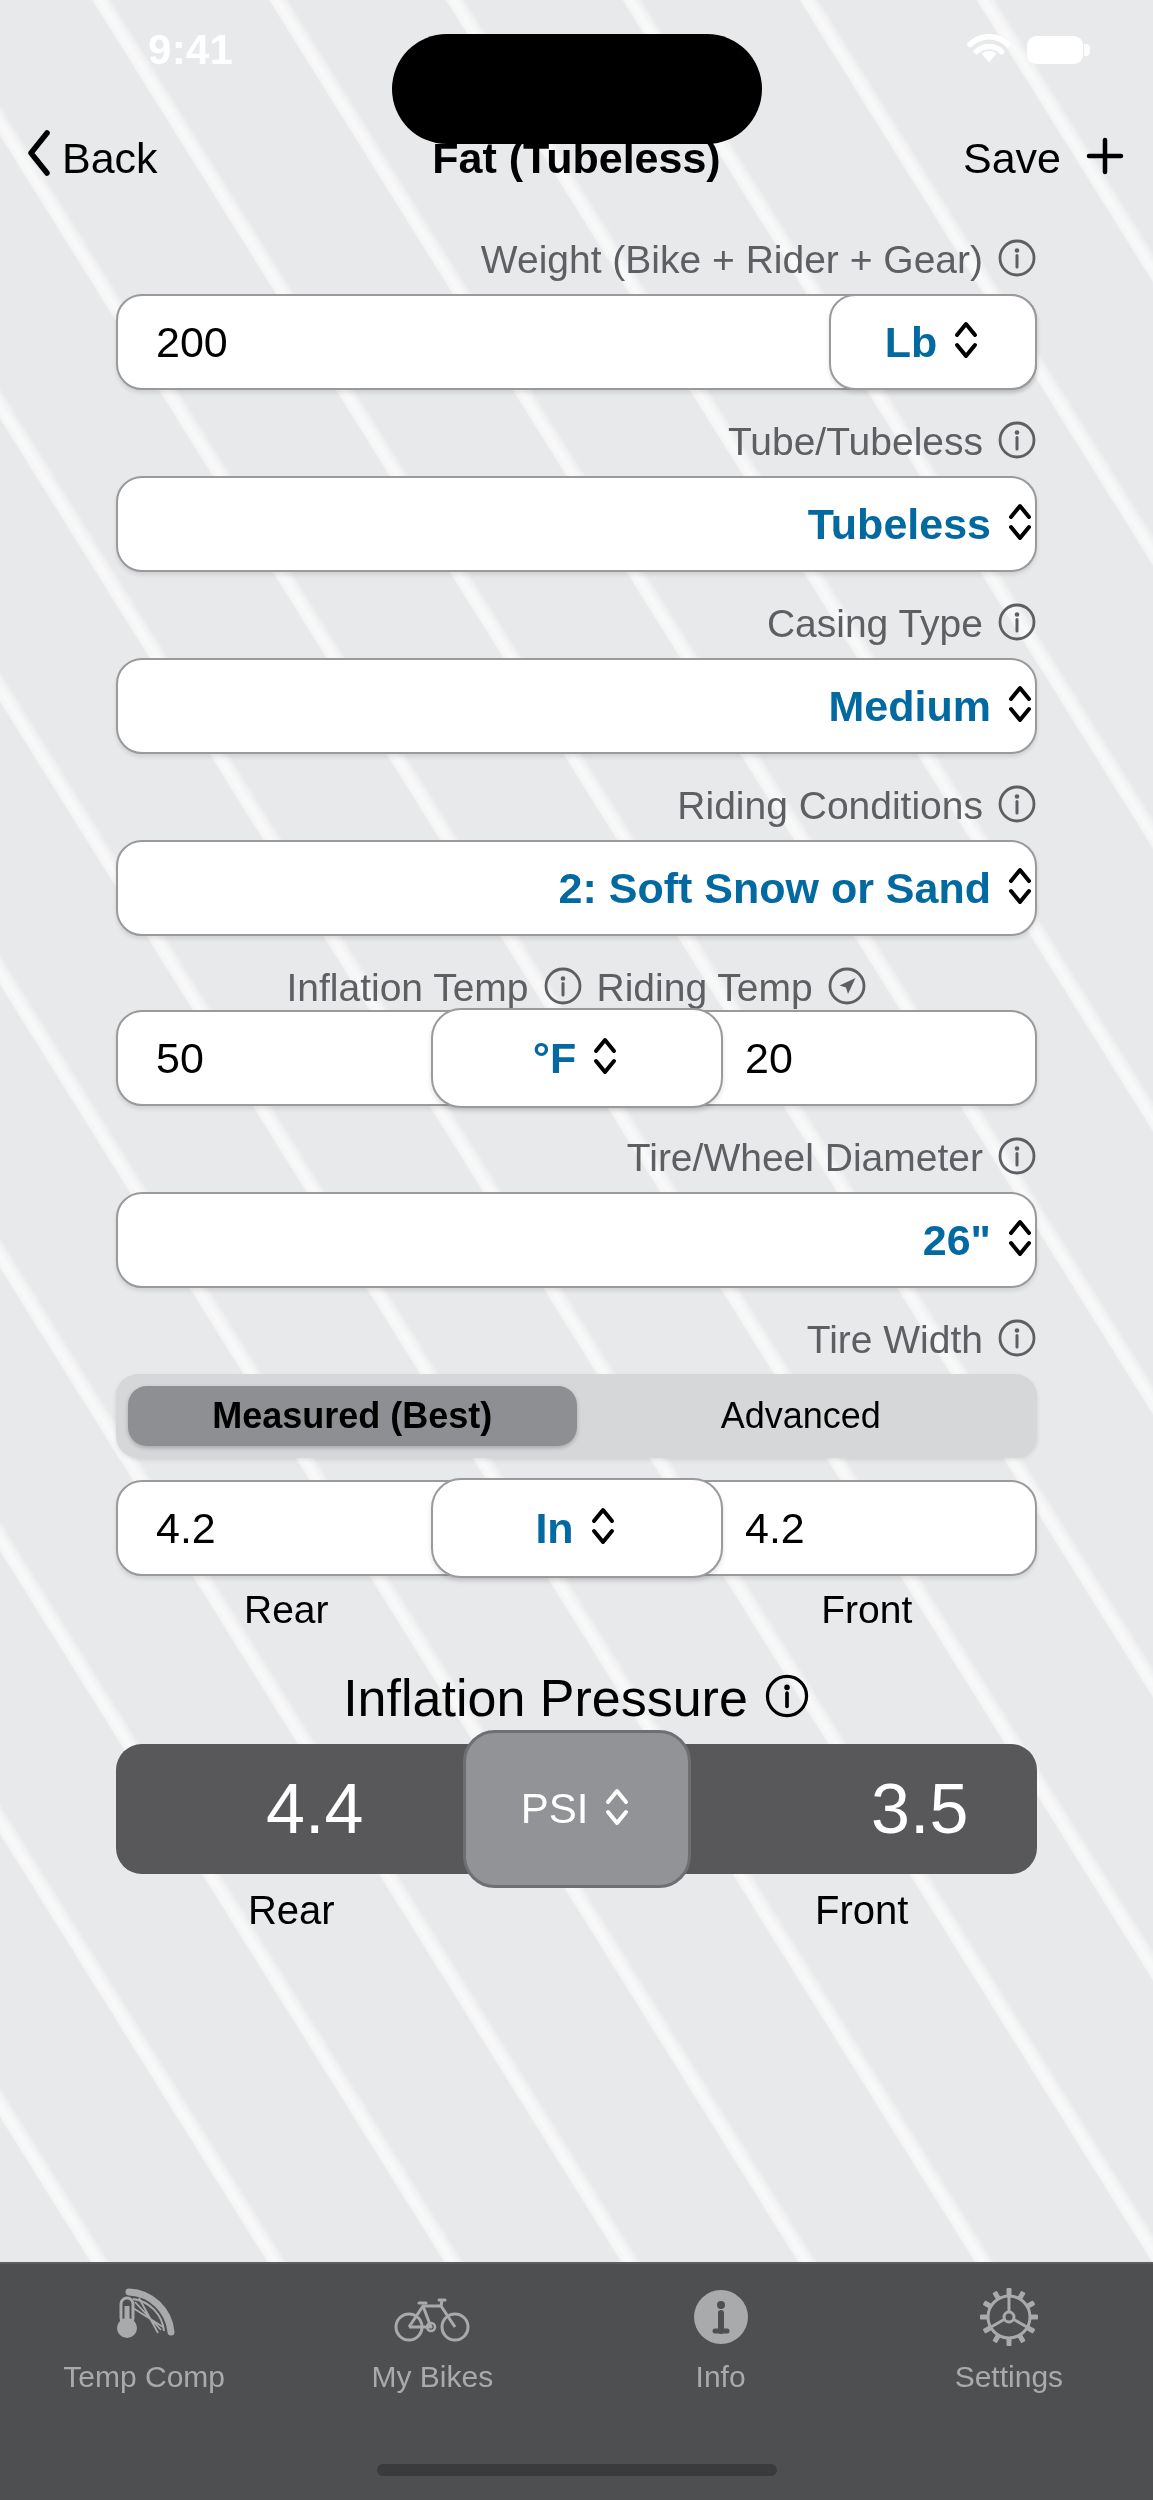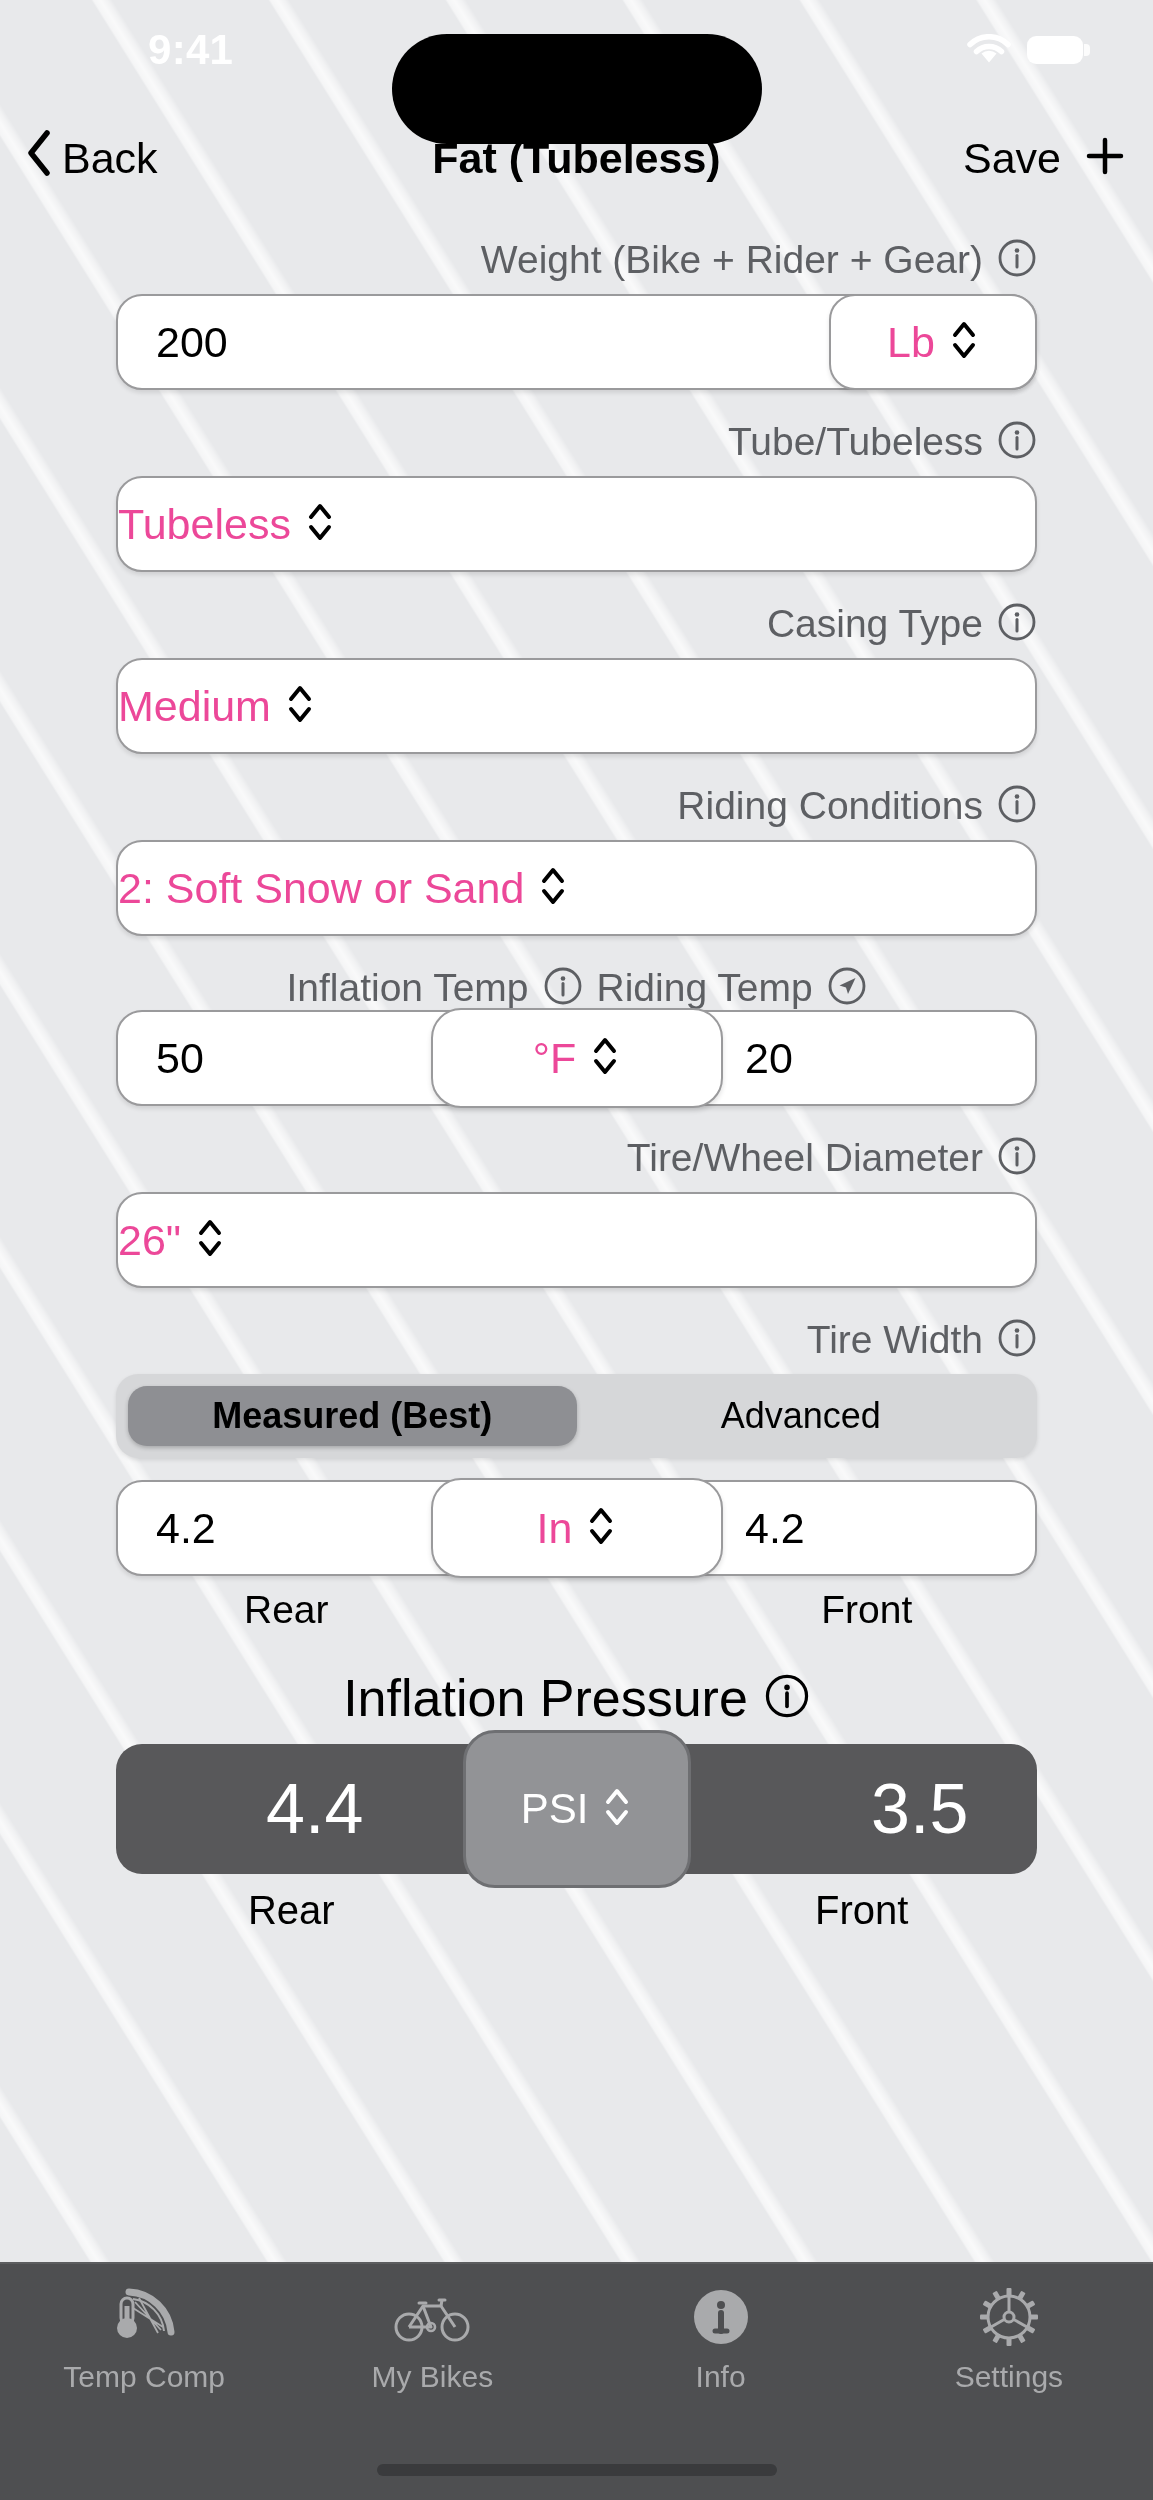--- a/index.html
+++ b/index.html
@@ -173,26 +173,27 @@
     border: 2px solid #9a9a9c;
     border-radius: 26px;
     height: 96px;
     display: flex;
     align-items: center;
     box-shadow: 0 3px 4px rgba(0,0,0,0.10);
   }
 
   .pill-full {
     width: 100%;
-    justify-content: flex-start;
+    justify-content: flex-end;
   }
 
   .value-text {
     font-size: 43px;
-    color: #ec4899;
+    color: #0369a1;
+    font-weight: bold;
   }
   .value-left {
     padding-left: 38px;
     font-size: 43px;
     color: #000;
   }
 
   .stepper-inline {
     display: inline-flex;
     align-items: center;

